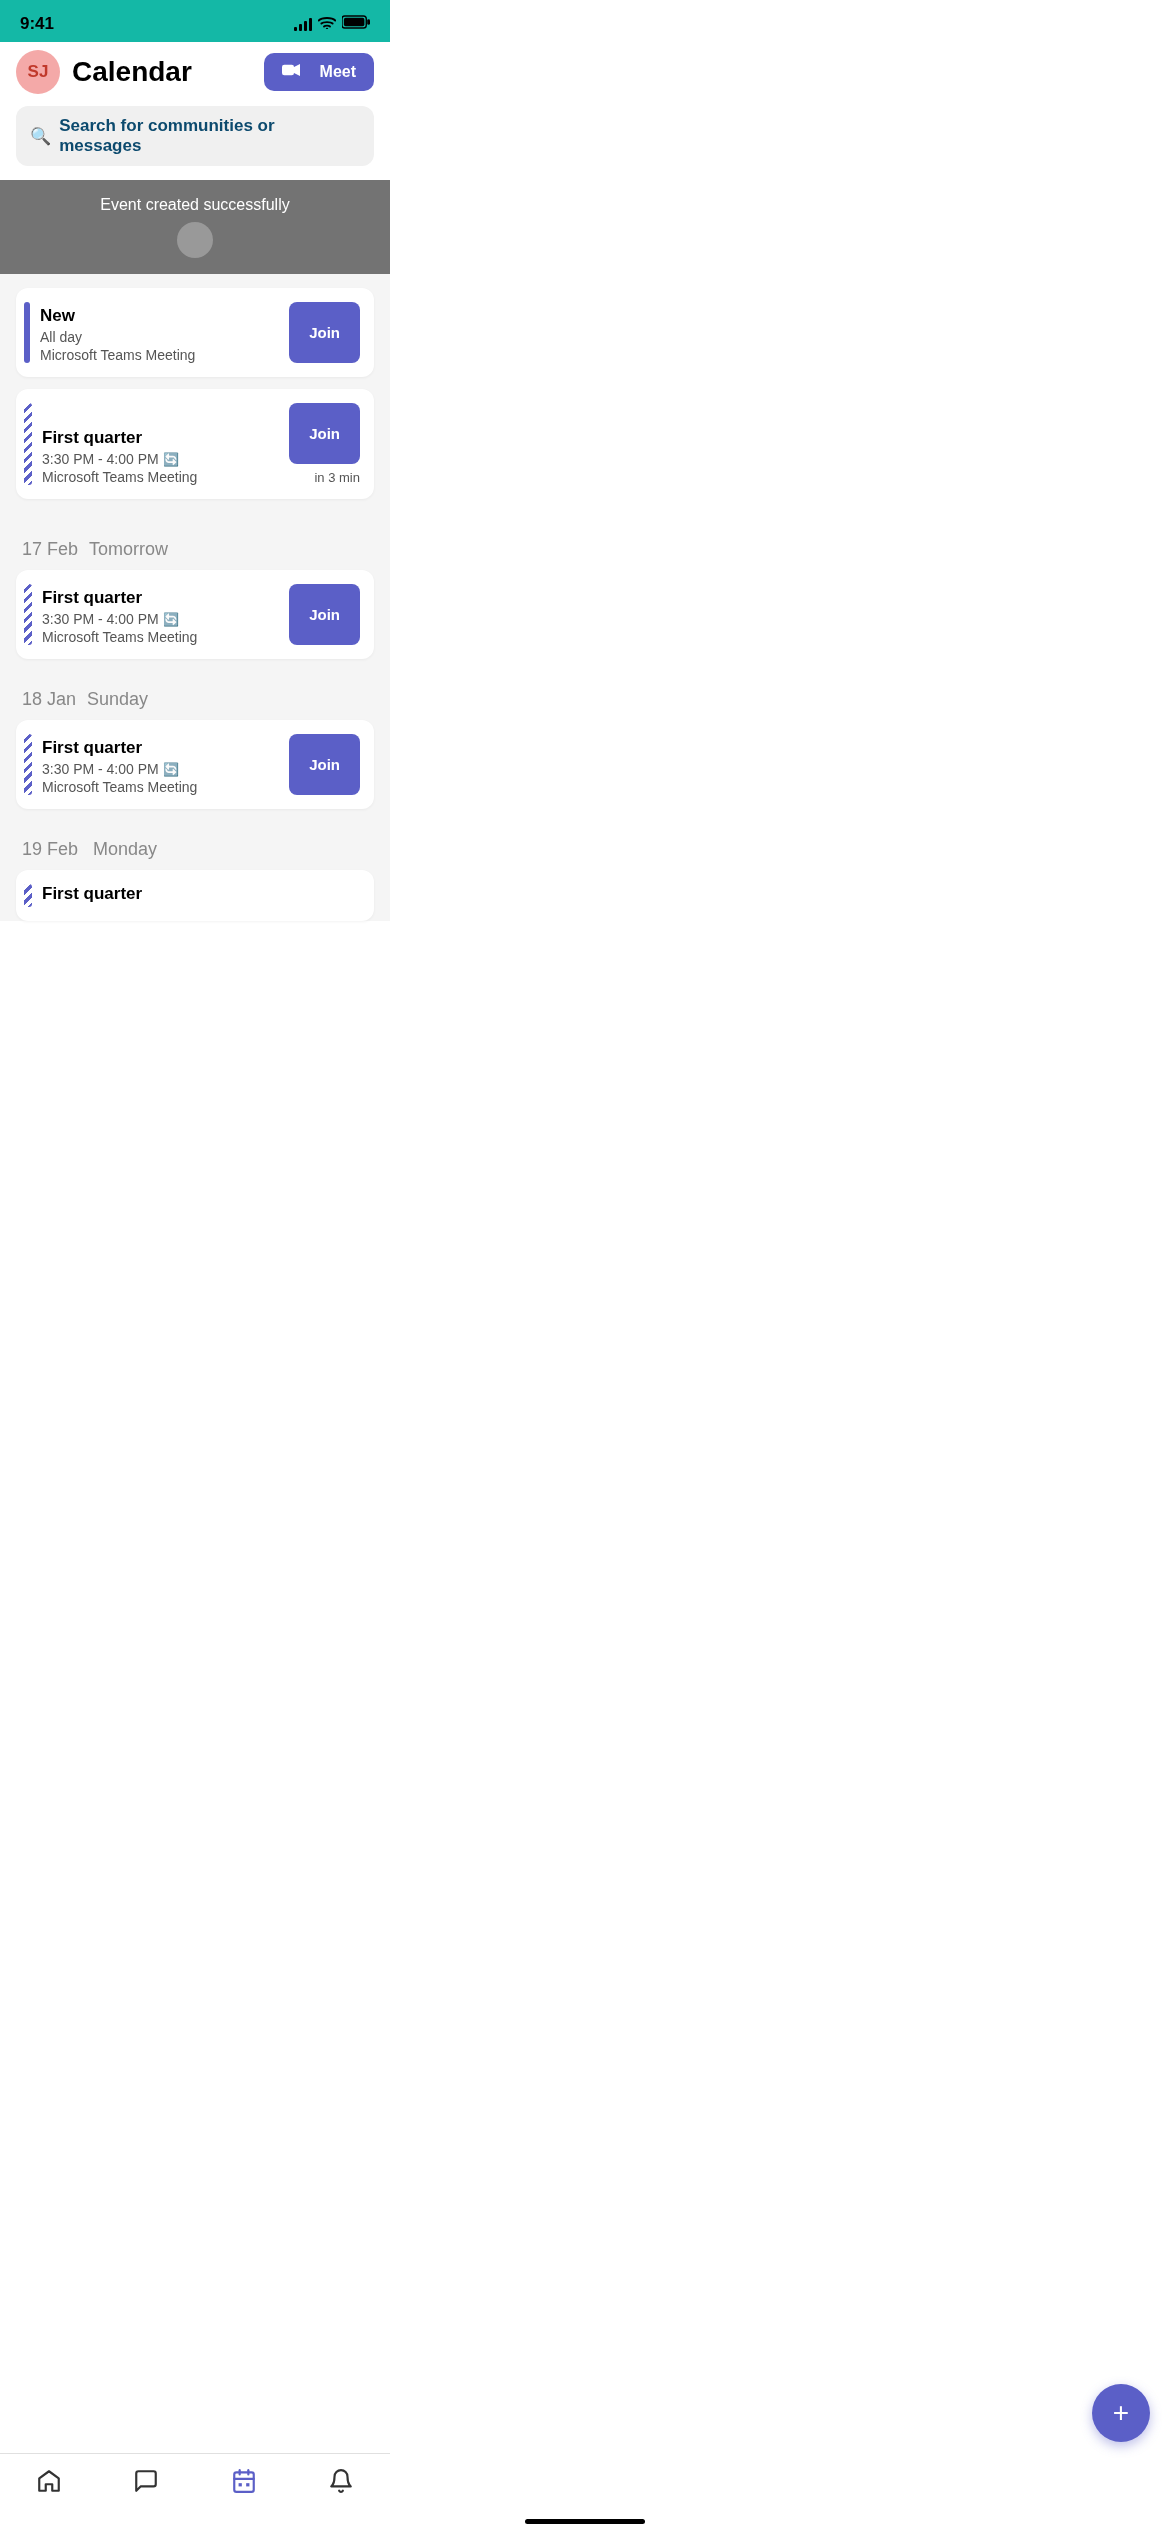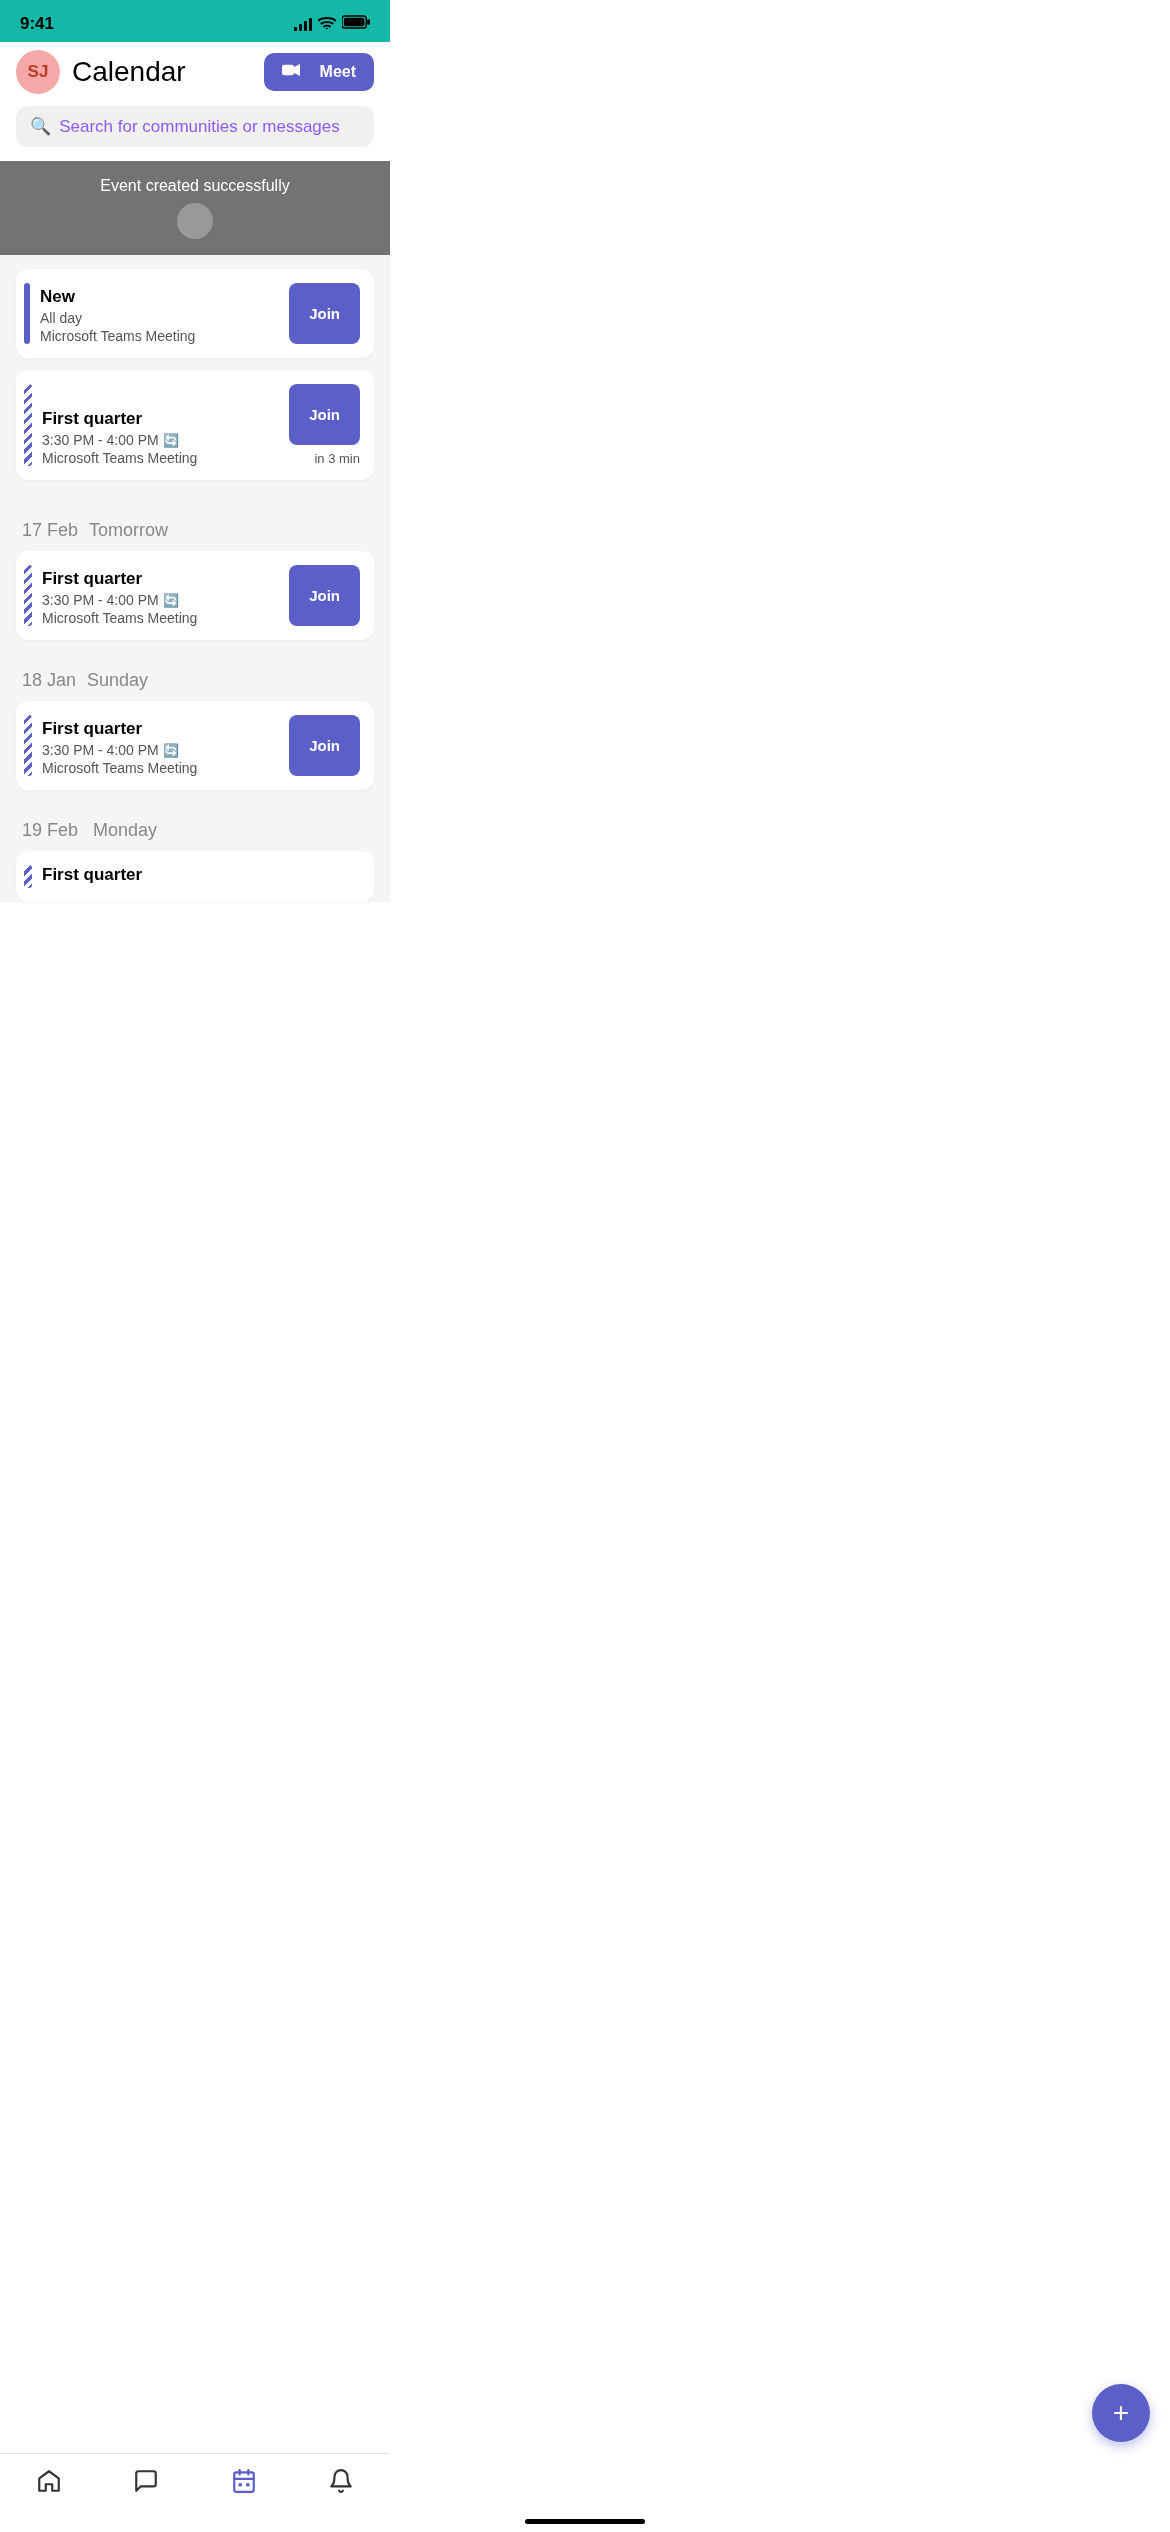--- a/index.html
+++ b/index.html
@@ -61,21 +61,21 @@
       align-items: center;
       justify-content: center;
       font-size: 17px;
       font-weight: 600;
       color: #c0392b;
       margin-right: 12px;
       flex-shrink: 0;
     }
     .page-title {
       font-size: 28px;
-      font-weight: 400;
+      font-weight: 700;
       color: #000;
       flex: 1;
     }
     .meet-button {
       background: #5b5fc7;
       color: #fff;
       border: none;
       border-radius: 10px;
       padding: 10px 18px;
       font-size: 16px;
@@ -101,22 +101,23 @@
       display: flex;
       align-items: center;
       padding: 10px 14px;
       gap: 8px;
     }
     .search-icon-char {
       color: #888;
       font-size: 17px;
     }
     .search-placeholder {
-      color: #8b5cf6;
+      color: #0c4a6e;
       font-size: 17px;
+      font-weight: bold;
     }
 
     
     .notification-banner {
       background: #737373;
       padding: 16px;
       text-align: center;
       color: #fff;
       font-size: 16px;
     }

